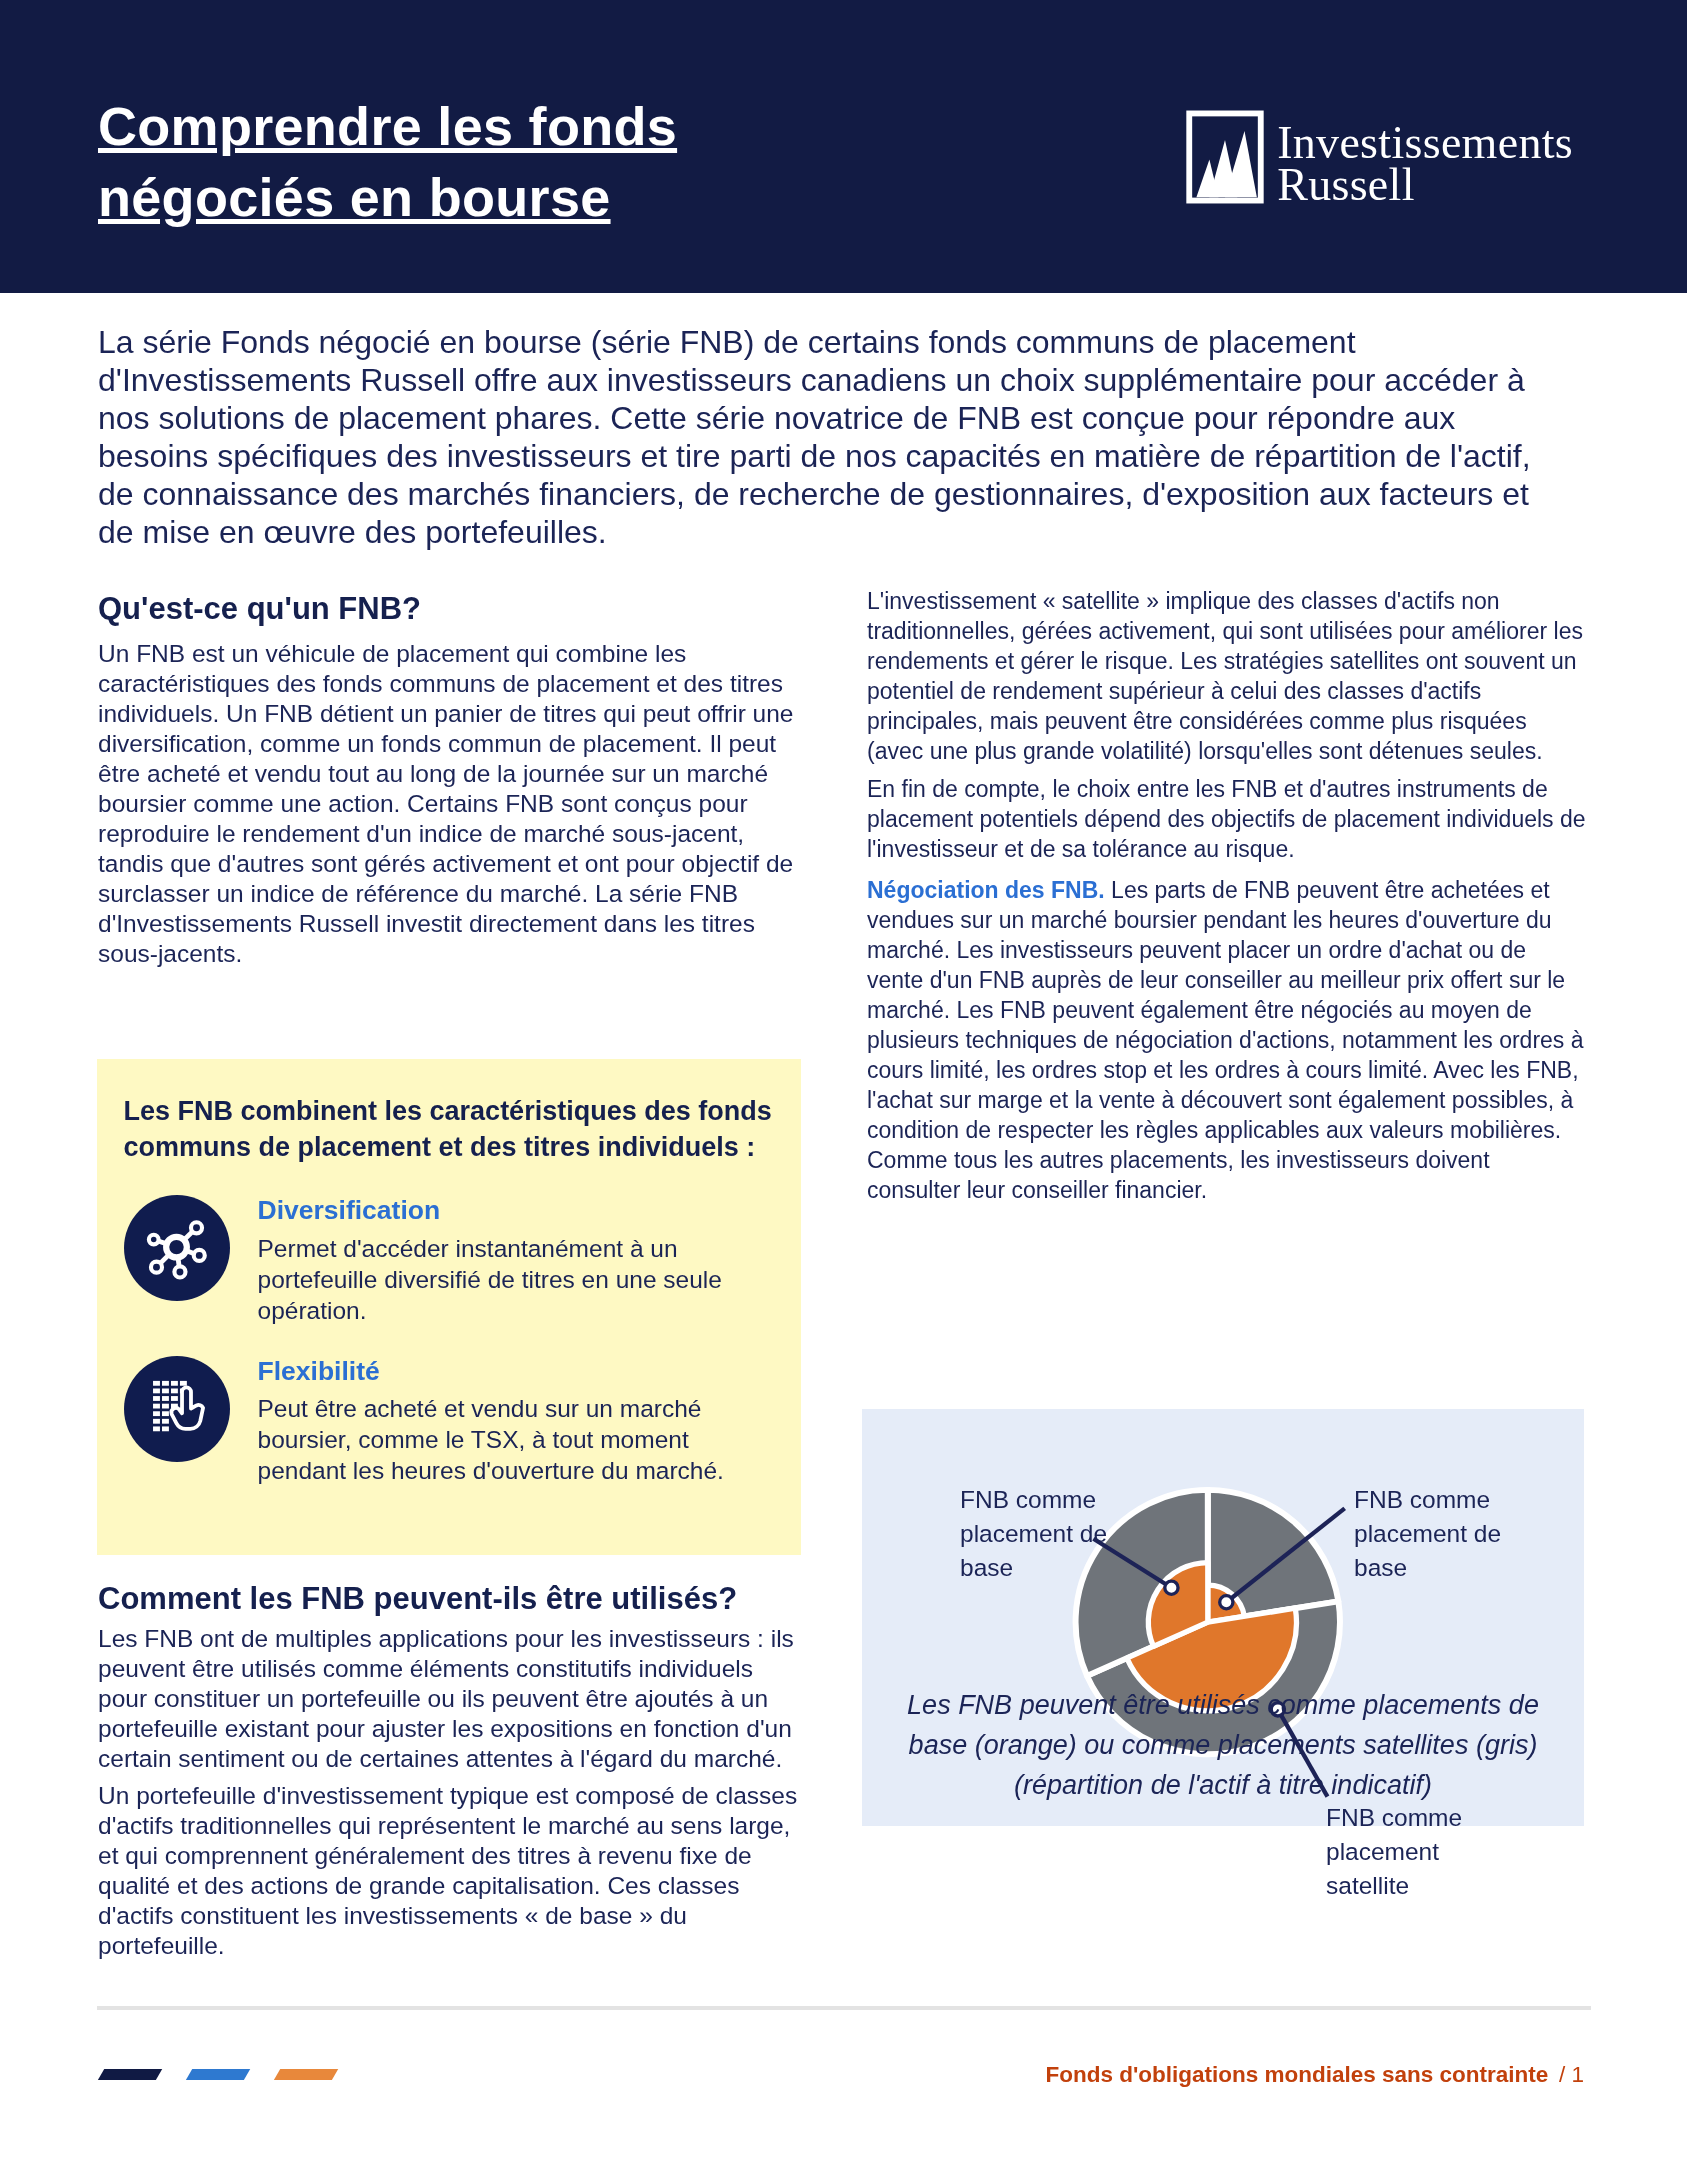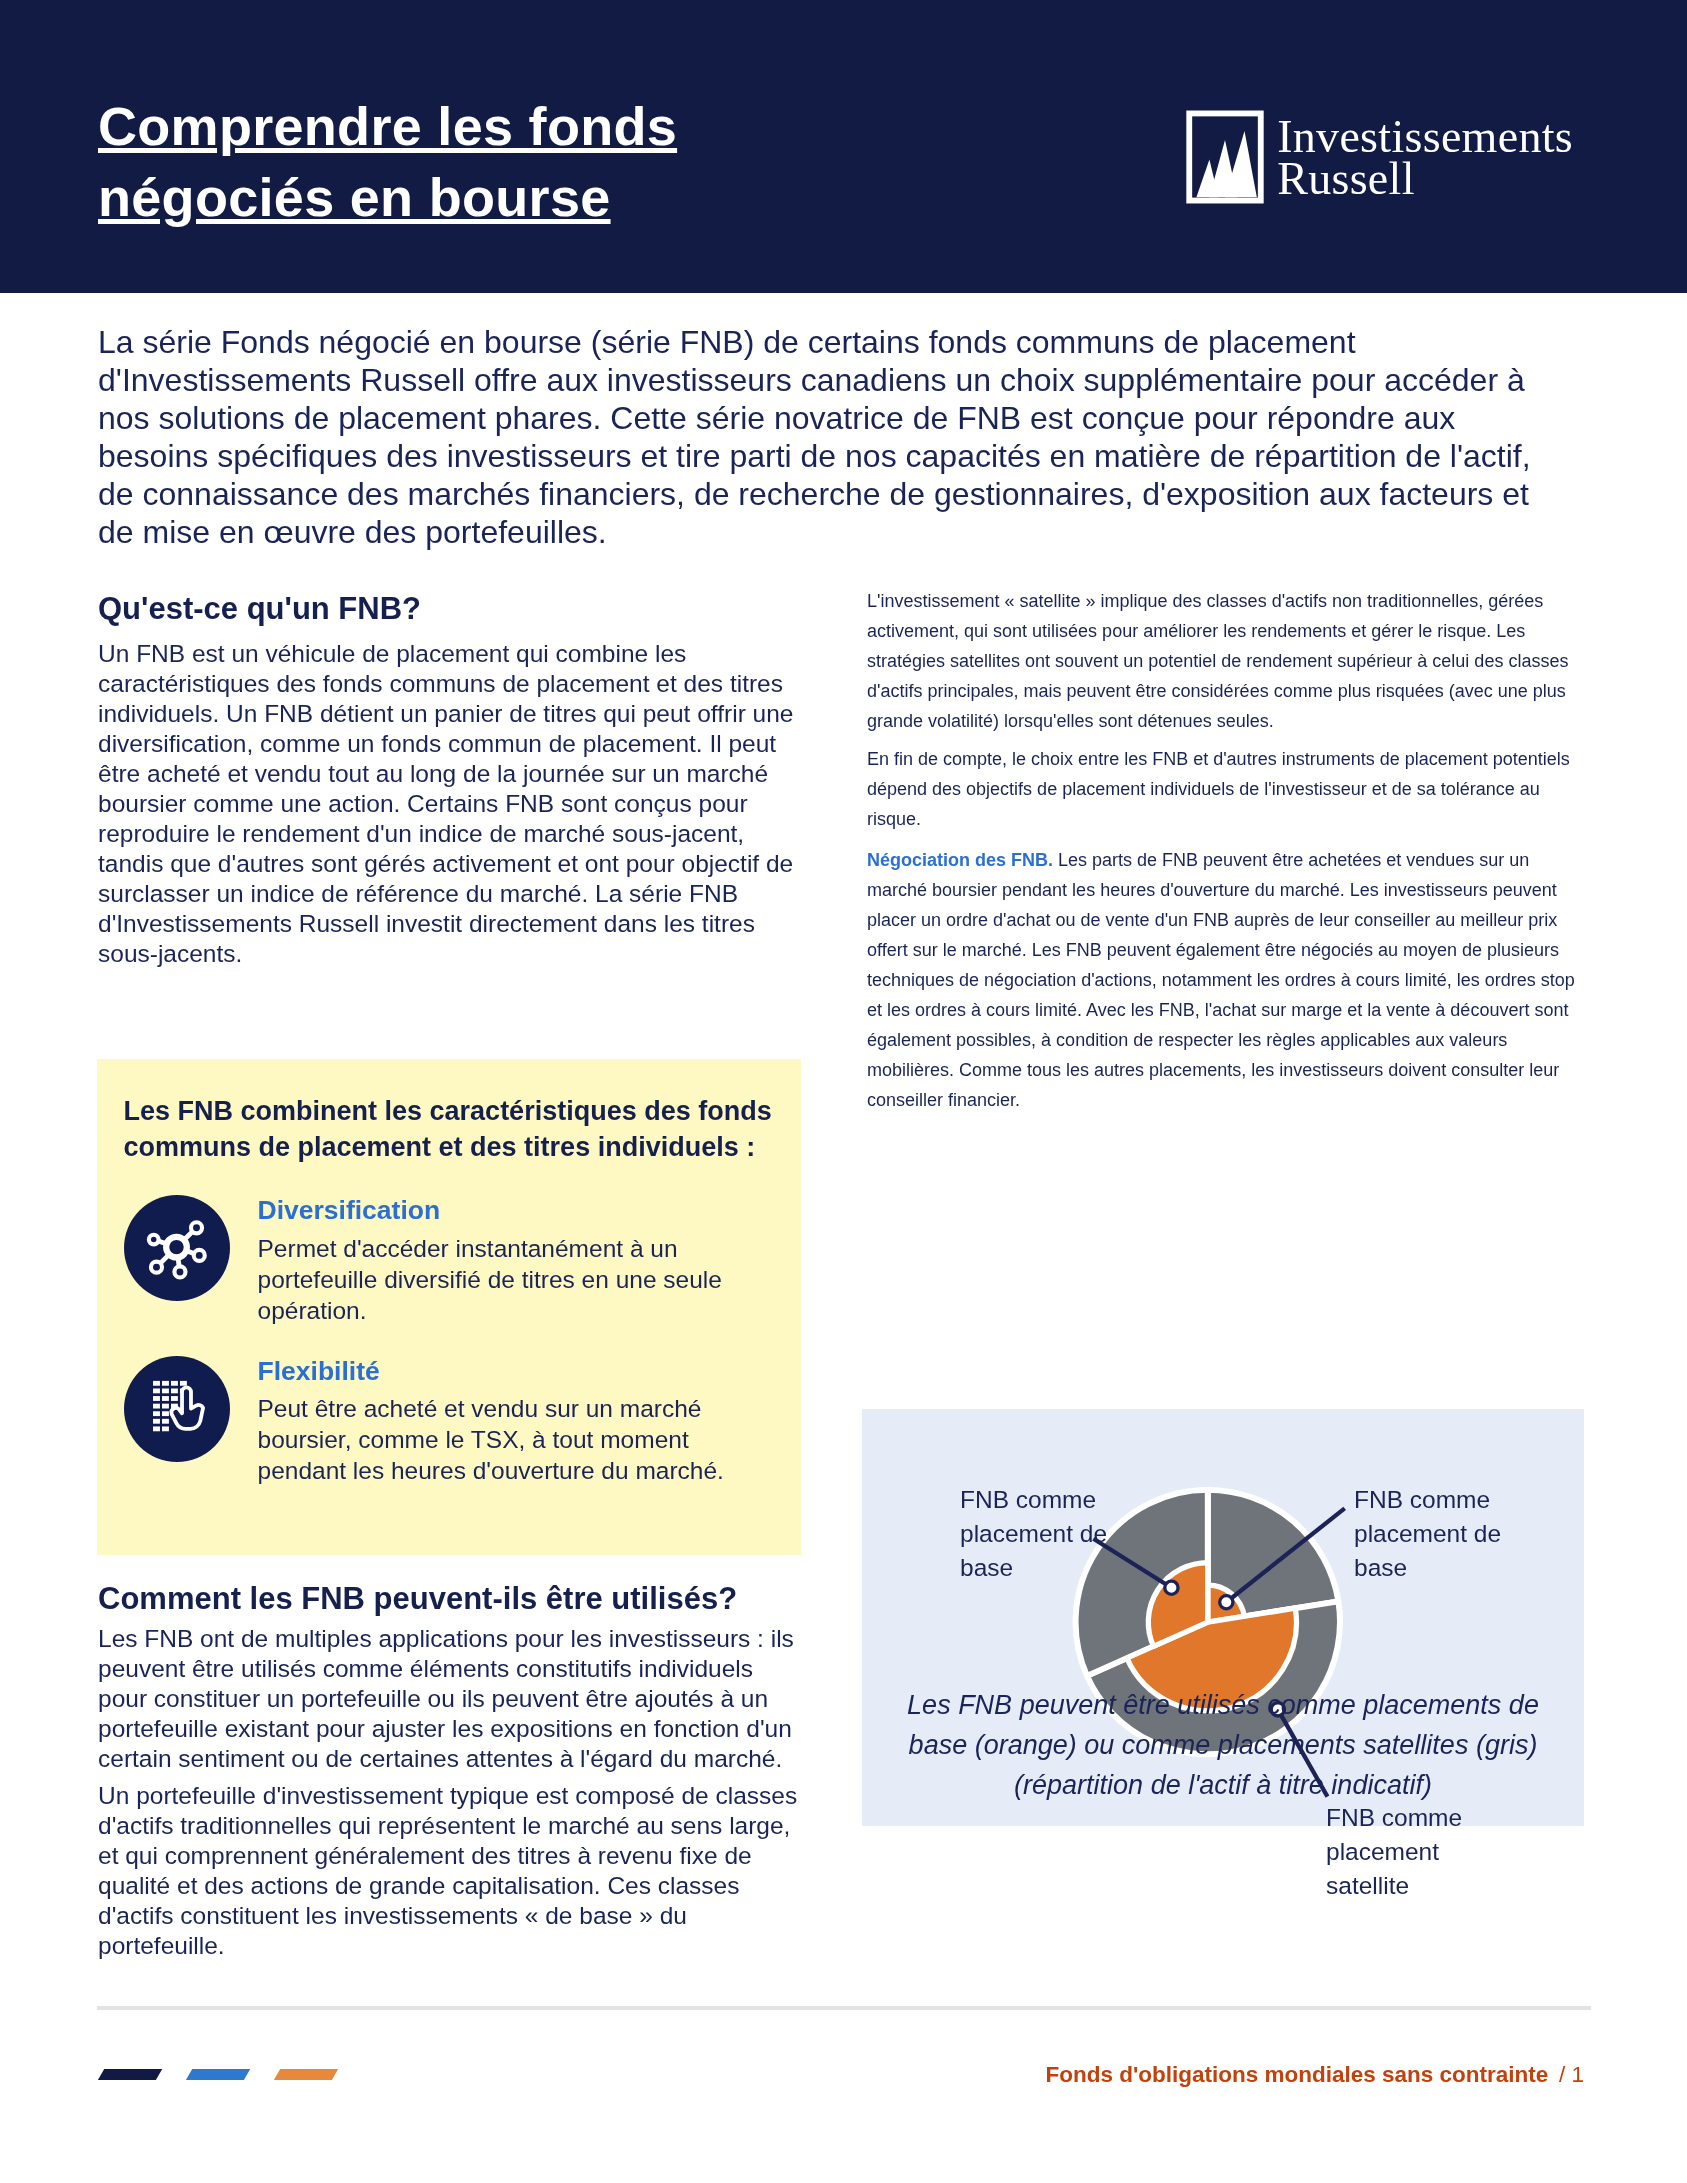--- a/index.html
+++ b/index.html
@@ -2,21 +2,21 @@
 <html style="font-size:10.6px"><head>
 <meta charset="utf-8">
 <style>
   html,body{margin:0;padding:0;}
   body{width:1687px;height:2183px;background:#ffffff;font-family:"Liberation Sans",sans-serif;position:relative;}
   .page{position:absolute;inset:0;width:1687px;height:2183px;overflow:hidden;background:#ffffff;}
 
   
   .banner{position:absolute;left:0;top:0;width:1687px;height:293px;background:#121B44;}
   .banner-title{position:absolute;left:98px;top:91px;color:#ffffff;font-size:54px;line-height:71px;font-weight:600;letter-spacing:0.3px;text-decoration:underline;}
-  .logo{position:absolute;left:1186px;top:110px;display:flex;align-items:center;gap:13.2px;}
+  .logo{position:absolute;left:1186px;top:110px;display:flex;align-items:flex-end;gap:13.2px;}
   .logo-text{font-family:"Liberation Serif",serif;color:#ffffff;font-size:46px;line-height:42px;font-weight:400;letter-spacing:0.3px;}
 
   
   .intro{position:absolute;left:98px;top:323px;width:1461px;color:#1B2456;font-size:32px;line-height:38px;font-weight:500;}
 
   
   .h2{position:absolute;left:98px;color:#15204E;font-size:31px;font-weight:700;}
   .body-text{color:#1B2456;font-size:24.5px;line-height:30px;font-weight:400;}
   .left-body{position:absolute;left:98px;top:639px;width:704px;}
   .left-lower{position:absolute;left:98px;top:1624px;width:707px;}
@@ -143,21 +143,21 @@
       </div>
     </div>
   </div>
 
   <div class="h2" style="top:1581px;">Comment les FNB peuvent-ils être utilisés?</div>
   <div class="body-text left-lower">
     <p>Les FNB ont de multiples applications pour les investisseurs : ils peuvent être utilisés comme éléments constitutifs individuels pour constituer un portefeuille ou ils peuvent être ajoutés à un portefeuille existant pour ajuster les expositions en fonction d'un certain sentiment ou de certaines attentes à l'égard du marché.</p>
     <p>Un portefeuille d'investissement typique est composé de classes d'actifs traditionnelles qui représentent le marché au sens large, et qui comprennent généralement des titres à revenu fixe de qualité et des actions de grande capitalisation. Ces classes d'actifs constituent les investissements « de base » du portefeuille.</p>
   </div>
 
-  <div class="body-text right-stack" style="font-size:18px;line-height:30px;">
+  <div class="body-text right-stack" style="font-size:23px;line-height:30px;">
     <p>L'investissement « satellite » implique des classes d'actifs non traditionnelles, gérées activement, qui sont utilisées pour améliorer les rendements et gérer le risque. Les stratégies satellites ont souvent un potentiel de rendement supérieur à celui des classes d'actifs principales, mais peuvent être considérées comme plus risquées (avec une plus grande volatilité) lorsqu'elles sont détenues seules.</p>
     <p>En fin de compte, le choix entre les FNB et d'autres instruments de placement potentiels dépend des objectifs de placement individuels de l'investisseur et de sa tolérance au risque.</p>
     <p style="margin-top:10.6px;"><span class="lead-blue">Négociation des FNB.</span><span> Les parts de FNB peuvent être achetées et vendues sur un marché boursier pendant les heures d'ouverture du marché. Les investisseurs peuvent placer un ordre d'achat ou de vente d'un FNB auprès de leur conseiller au meilleur prix offert sur le marché. Les FNB peuvent également être négociés au moyen de plusieurs techniques de négociation d'actions, notamment les ordres à cours limité, les ordres stop et les ordres à cours limité. Avec les FNB, l'achat sur marge et la vente à découvert sont également possibles, à condition de respecter les règles applicables aux valeurs mobilières. Comme tous les autres placements, les investisseurs doivent consulter leur conseiller financier.</span></p>
   </div>
 
   <div class="figbox">
     <svg class="pie-layer" width="722" height="569" viewBox="0 0 1092 860">
       <g id="pie-group">
           <path d="M523,322 L523.0,122.0 A200,200 0 0 1 720.5,290.7 Z" fill="#6F747A" stroke="#ffffff" stroke-width="9" stroke-linejoin="round"></path>
           <path d="M523,322 L720.5,290.7 A200,200 0 0 1 340.3,403.3 Z" fill="#6F747A" stroke="#ffffff" stroke-width="9" stroke-linejoin="round"></path>

